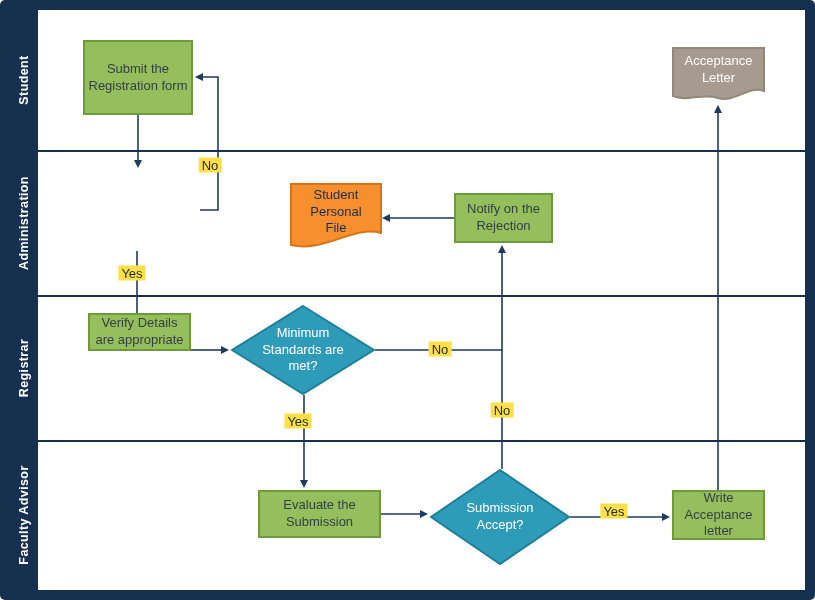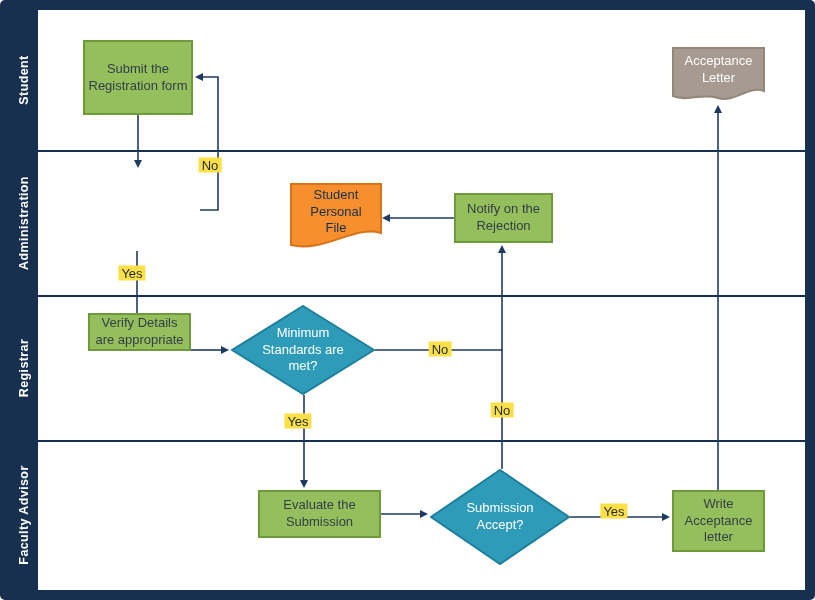--- a/index.html
+++ b/index.html
@@ -77,21 +77,21 @@
 
   <div class="node process" style="left:83px;top:40px;width:110px;height:75px">Submit the
 Registration form</div>
 
   <div class="node process" style="left:88px;top:313px;width:103px;height:38px">Verify Details
 are appropriate</div>
 
   <div class="node process" style="left:258px;top:490px;width:123px;height:48px">Evaluate the
 Submission</div>
 
-  <div class="node process" style="left:672px;top:490px;width:93px;height:62px">Write
+  <div class="node process" style="left:672px;top:490px;width:93px;height:50px">Write
 Acceptance
 letter</div>
 
 
   <div class="shape-wrap decision" style="left:231px;top:305px;width:144px;height:90px">
     <svg width="144" height="90">
       <polygon points="72,1 143,45 72,89 1,45" fill="#2E9CB8" stroke="#1D7F9B" stroke-width="2"></polygon>
     </svg>
     <span class="shape-label">Minimum
 Standards are

